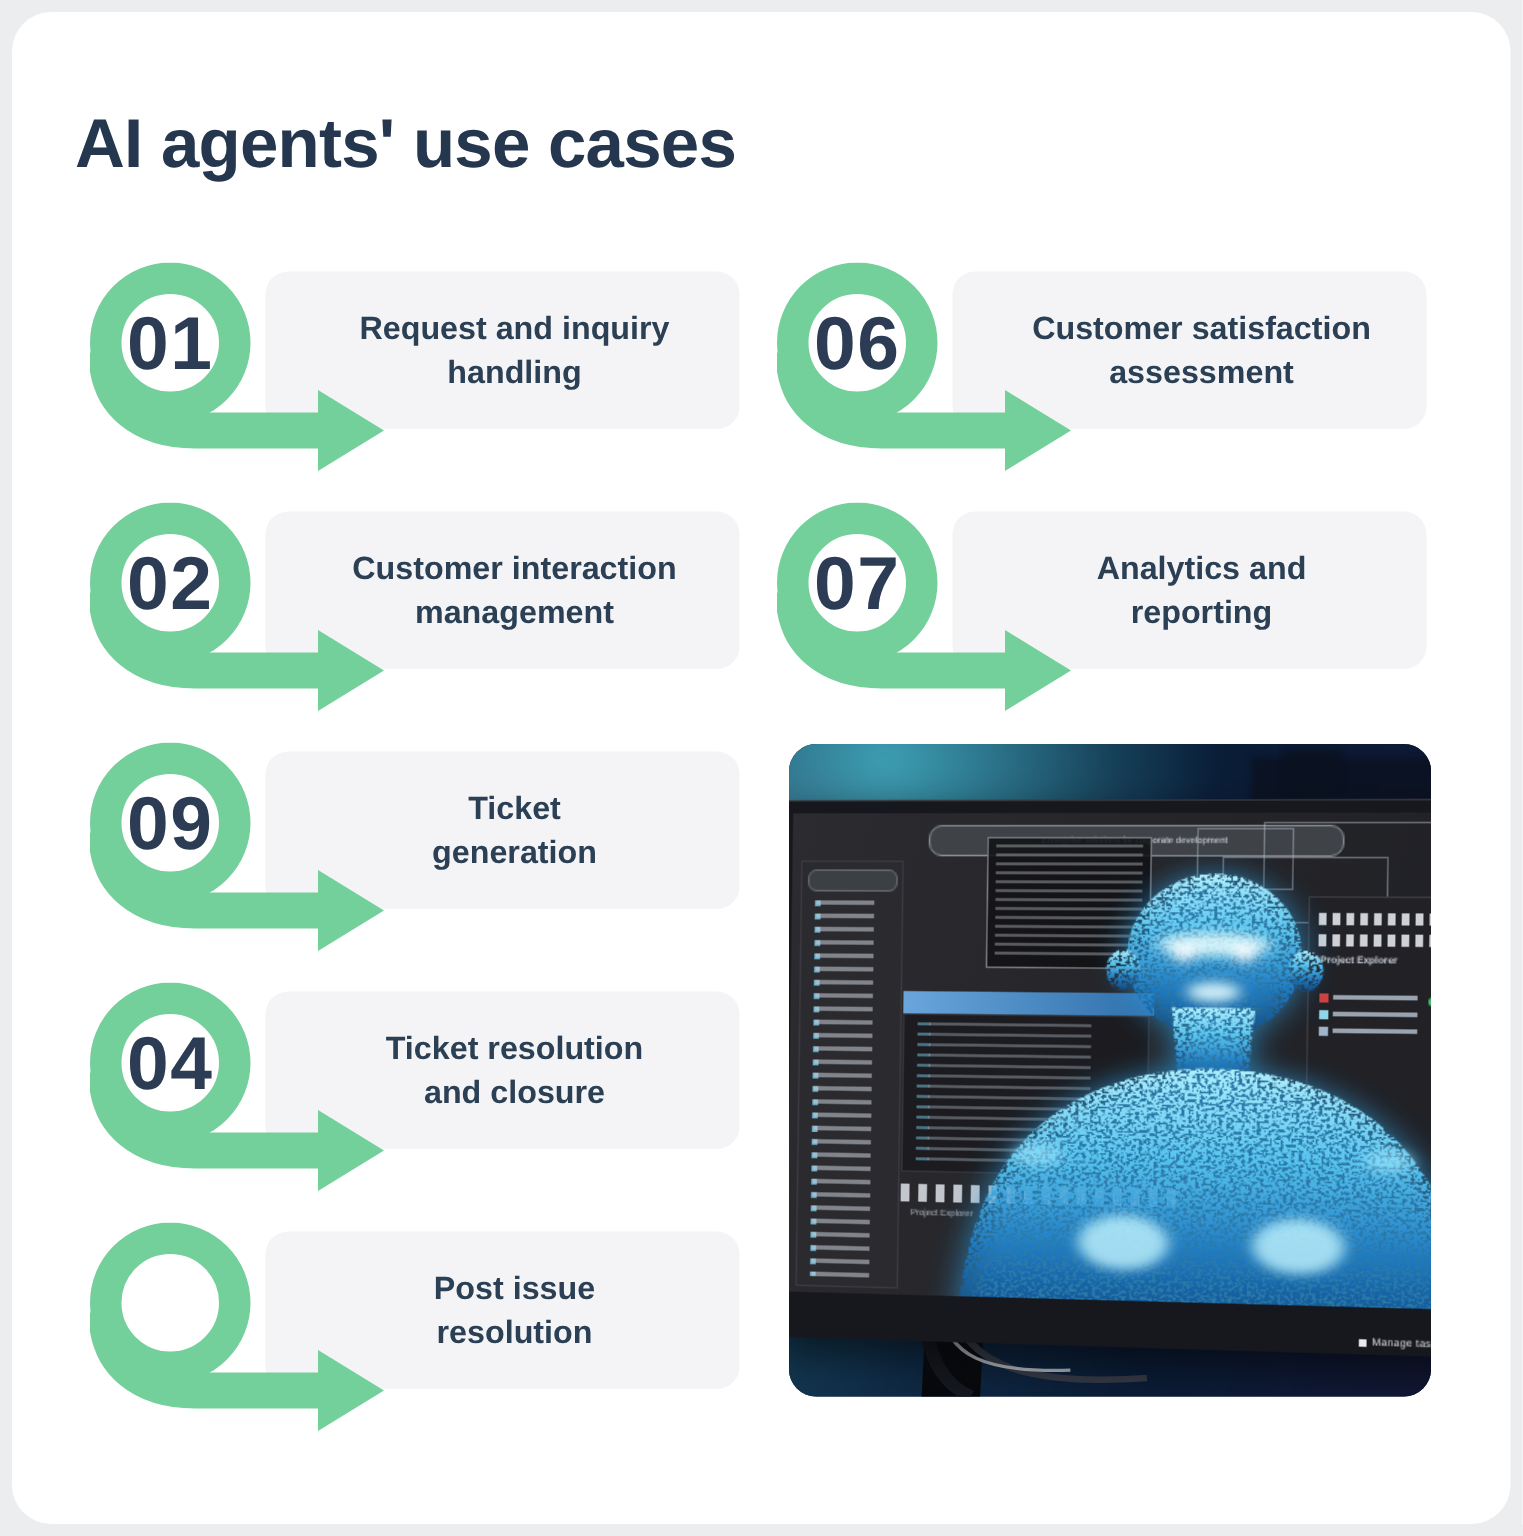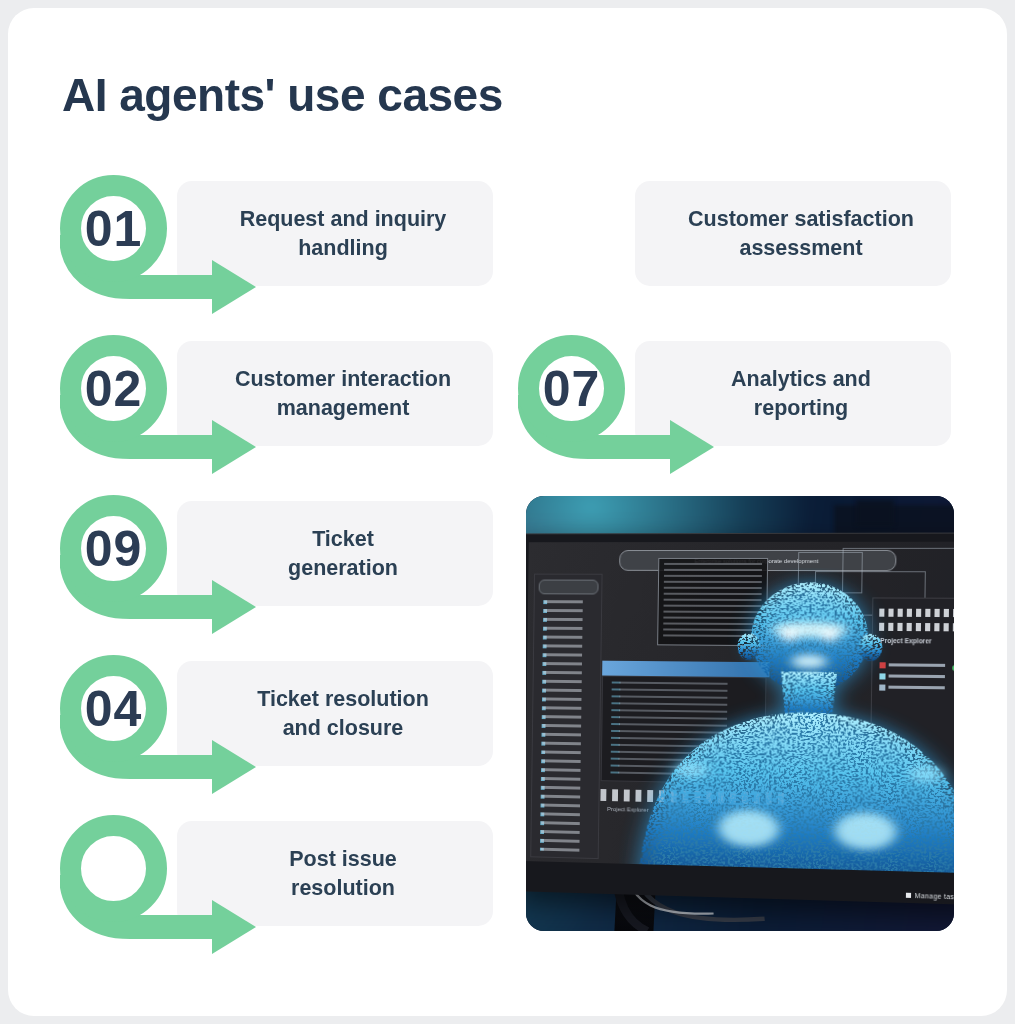--- a/index.html
+++ b/index.html
@@ -6,21 +6,21 @@
   body{
     width:1015px;height:1024px;position:relative;overflow:hidden;
     background:#ECEDEF;
     font-family:"Liberation Sans", sans-serif;
   }
   .card{
     position:absolute;left:8px;top:8px;width:999px;height:1008px;
     background:#FFFFFF;border-radius:26px;
   }
   .title{
-    position:absolute;left:54px;top:60px;margin:0;
+    position:absolute;left:42px;top:60px;margin:0;
     font-size:46px;font-weight:700;letter-spacing:-0.5px;color:#25374F;
   }
   
   .item{position:absolute;width:500px;height:160px;}
   .pos-1{left:52px;top:167px;}  .pos-2{left:52px;top:327px;}
   .pos-3{left:52px;top:487px;}  .pos-4{left:52px;top:647px;}
   .pos-5{left:52px;top:807px;}  .pos-6{left:510px;top:167px;}
   .pos-7{left:510px;top:327px;}
   .box{
     position:absolute;left:117px;top:6px;width:316px;height:105px;z-index:1;
@@ -211,20 +211,28 @@
         <polygon points="152,85 152,139 196,112" fill="#74D09B"></polygon>
         <circle cx="53.5" cy="53.5" r="43" fill="#FFFFFF" stroke="#74D09B" stroke-width="21"></circle>
       </svg>
     </div>
   </div>
 
   <div class="item pos-6">
     <div class="box">
       <span class="box-text">Customer satisfaction
 assessment</span>
+    </div>
+    <div class="marker">
+      <svg viewBox="0 0 205 150" width="205" height="150">
+        <path d="M11,60 C11,95 36,112 70,112 L156,112" fill="none" stroke="#74D09B" stroke-width="24"></path>
+        <polygon points="152,85 152,139 196,112" fill="#74D09B"></polygon>
+        <circle cx="53.5" cy="53.5" r="43" fill="#FFFFFF" stroke="#74D09B" stroke-width="21"></circle>
+      </svg>
+      <span class="num">06</span>
     </div>
   </div>
 
   <div class="item pos-7">
     <div class="box">
       <span class="box-text">Analytics and
 reporting</span>
     </div>
     <div class="marker">
       <svg viewBox="0 0 205 150" width="205" height="150">

